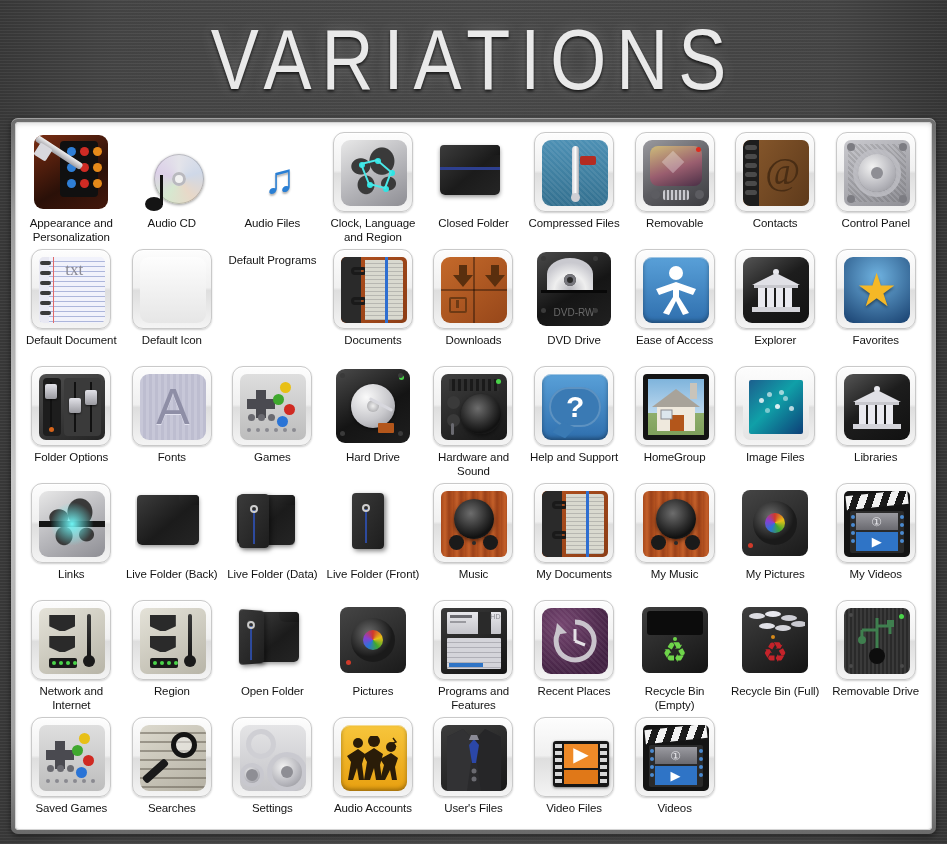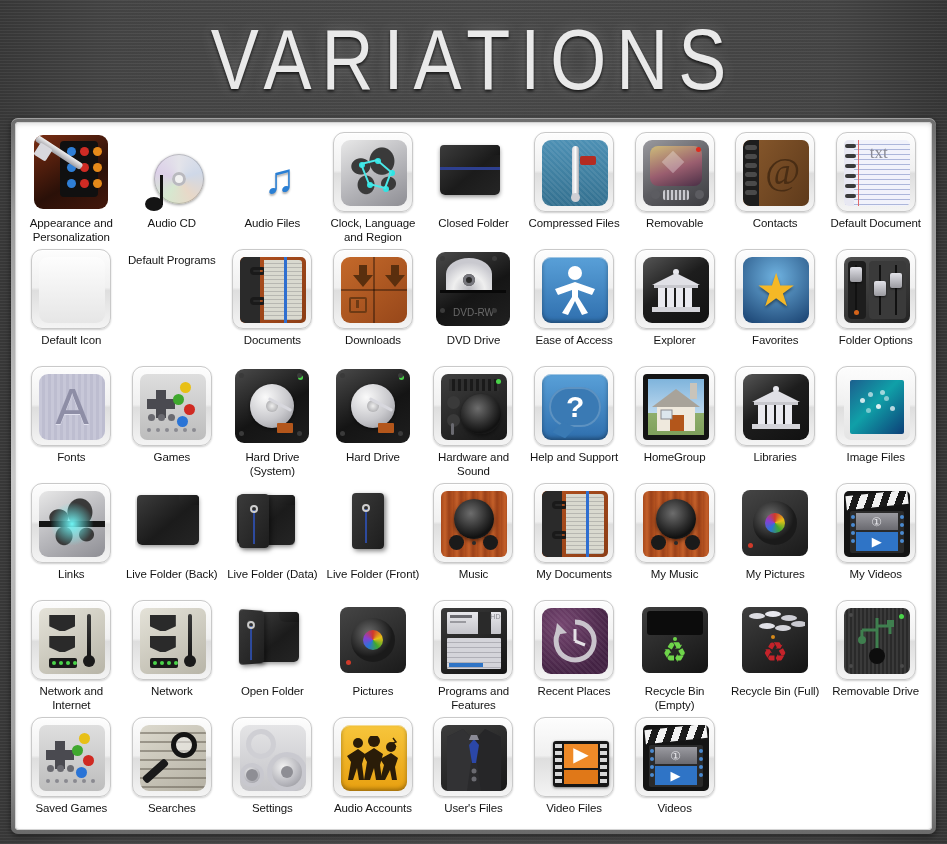--- a/index.html
+++ b/index.html
@@ -258,20 +258,35 @@
             <div style="position:absolute;left:2px;top:32px;width:12px;height:5px;background:#4a4a4a;border-radius:3px"></div>
             <div style="position:absolute;left:2px;top:41px;width:12px;height:5px;background:#4a4a4a;border-radius:3px"></div>
             <div style="position:absolute;left:2px;top:50px;width:12px;height:5px;background:#4a4a4a;border-radius:3px"></div>
       <div style="position:absolute;left:22px;top:12px;font-size:38px;color:#492d14;line-height:38px;font-family:'Liberation Serif',serif">@</div>
           </div>
         </div>
         <div class="label">Contacts</div>
       </div>
       <div class="cell">
         <div class="tile framed">
+          <div class="art" style="background:linear-gradient(150deg,#c9c9ce,#8f8f95);border-radius:7px">
+      <div style="position:absolute;inset:4px;border-radius:5px;background:repeating-linear-gradient(45deg,rgba(0,0,0,0.10) 0 2px,transparent 2px 4px)"></div>
+      <div class="ctr">
+              <div class="gear"></div>
+            </div>
+      <div style="position:absolute;left:3px;top:3px;width:8px;height:8px;border-radius:50%;background:#7c7c82"></div>
+            <div style="position:absolute;left:55px;top:3px;width:8px;height:8px;border-radius:50%;background:#7c7c82"></div>
+            <div style="position:absolute;left:3px;top:55px;width:8px;height:8px;border-radius:50%;background:#7c7c82"></div>
+            <div style="position:absolute;left:55px;top:55px;width:8px;height:8px;border-radius:50%;background:#7c7c82"></div>
+          </div>
+        </div>
+        <div class="label">Control Panel</div>
+      </div>
+      <div class="cell">
+        <div class="tile framed">
           <div class="art" style="background:#f1f2fb;border-radius:5px">
       <div class="lines"></div>
       <div style="position:absolute;left:14px;top:0;bottom:0;width:1px;background:#e06a6a"></div>
       <div style="position:absolute;left:0;top:0;bottom:0;width:10px;background:#e8e8f2"></div>
       <div style="position:absolute;left:1px;top:4px;width:11px;height:4px;background:#3a3a3a;border-radius:2px"></div>
             <div style="position:absolute;left:1px;top:14px;width:11px;height:4px;background:#3a3a3a;border-radius:2px"></div>
             <div style="position:absolute;left:1px;top:24px;width:11px;height:4px;background:#3a3a3a;border-radius:2px"></div>
             <div style="position:absolute;left:1px;top:34px;width:11px;height:4px;background:#3a3a3a;border-radius:2px"></div>
             <div style="position:absolute;left:1px;top:44px;width:11px;height:4px;background:#3a3a3a;border-radius:2px"></div>
             <div style="position:absolute;left:1px;top:54px;width:11px;height:4px;background:#3a3a3a;border-radius:2px"></div>
@@ -433,37 +448,20 @@
             </div>
       <div style="position:absolute;right:6px;top:6px;width:5px;height:5px;background:#4ad44a;border-radius:50%"></div>
       <div style="position:absolute;left:32px;top:34px;width:26px;height:3px;background:#d8d8de;transform:rotate(28deg);border-radius:2px"></div>
       <div style="position:absolute;left:42px;bottom:10px;width:16px;height:10px;background:#b3561b;border-radius:1px"></div>
       <div style="position:absolute;left:4px;top:4px;width:5px;height:5px;border-radius:50%;background:#3a3a3a"></div>
             <div style="position:absolute;left:62px;top:4px;width:5px;height:5px;border-radius:50%;background:#3a3a3a"></div>
             <div style="position:absolute;left:4px;top:62px;width:5px;height:5px;border-radius:50%;background:#3a3a3a"></div>
             <div style="position:absolute;left:62px;top:62px;width:5px;height:5px;border-radius:50%;background:#3a3a3a"></div>
           </div>
         </div>
-        <div class="label">Hard Drive (System)</div>
-      </div>
-      <div class="cell">
-        <div class="tile plain">
-          <div class="art full" style="background:linear-gradient(150deg,#4a4a4a,#141414 55%,#1e1e1e);border-radius:9px">
-      <div class="ctr">
-              <div class="platter"></div>
-            </div>
-      <div style="position:absolute;right:6px;top:6px;width:5px;height:5px;background:#4ad44a;border-radius:50%"></div>
-      <div style="position:absolute;left:32px;top:34px;width:26px;height:3px;background:#d8d8de;transform:rotate(28deg);border-radius:2px"></div>
-      <div style="position:absolute;left:42px;bottom:10px;width:16px;height:10px;background:#b3561b;border-radius:1px"></div>
-      <div style="position:absolute;left:4px;top:4px;width:5px;height:5px;border-radius:50%;background:#3a3a3a"></div>
-            <div style="position:absolute;left:62px;top:4px;width:5px;height:5px;border-radius:50%;background:#3a3a3a"></div>
-            <div style="position:absolute;left:4px;top:62px;width:5px;height:5px;border-radius:50%;background:#3a3a3a"></div>
-            <div style="position:absolute;left:62px;top:62px;width:5px;height:5px;border-radius:50%;background:#3a3a3a"></div>
-          </div>
-        </div>
         <div class="label">Hard Drive</div>
       </div>
       <div class="cell">
         <div class="tile framed">
           <div class="art" style="background:linear-gradient(150deg,#3e3e3e,#161616);border-radius:7px">
       <div style="position:absolute;left:8px;top:5px;right:8px;height:12px;background:repeating-linear-gradient(90deg,#2f2f2f 0 3px,#1a1a1a 3px 6px)"></div>
       <div style="position:absolute;right:6px;top:5px;width:5px;height:5px;background:#4ad44a;border-radius:50%"></div>
       <div style="position:absolute;right:6px;top:20px">
               <div class="cone"></div>
             </div>
@@ -494,54 +492,54 @@
       <svg width="56" height="56" style="position:absolute;left:5px;top:5px">
         <polygon points="28,10 52,28 4,28" fill="#a8a39a"></polygon>
         <rect x="9" y="28" width="38" height="24" fill="#efe9dd"></rect>
         <rect x="22" y="36" width="14" height="16" fill="#b3561b"></rect>
         <rect x="13" y="31" width="11" height="9" fill="#dce6ee" stroke="#8a8a90"></rect>
         <rect x="42" y="4" width="7" height="16" fill="#c9c4ba"></rect>
       </svg>
           </div>
         </div>
         <div class="label">HomeGroup</div>
+      </div>
+      <div class="cell">
+        <div class="tile framed">
+          <div class="art" style="background:linear-gradient(#fbfbfb,#e4e4e4);border-radius:7px">
+      <div style="position:absolute;inset:6px;border-radius:2px;background:linear-gradient(135deg,#1c5f8e,#10a0a8 45%,#0d3f78)"></div>
+      <div style="position:absolute;left:16px;top:24px;width:5px;height:5px;border-radius:50%;background:rgba(255,255,255,.8)"></div>
+            <div style="position:absolute;left:24px;top:18px;width:5px;height:5px;border-radius:50%;background:rgba(255,255,255,.6)"></div>
+            <div style="position:absolute;left:32px;top:30px;width:5px;height:5px;border-radius:50%;background:rgba(255,255,255,.85)"></div>
+            <div style="position:absolute;left:40px;top:22px;width:5px;height:5px;border-radius:50%;background:rgba(255,255,255,.5)"></div>
+            <div style="position:absolute;left:46px;top:32px;width:5px;height:5px;border-radius:50%;background:rgba(255,255,255,.7)"></div>
+            <div style="position:absolute;left:22px;top:34px;width:5px;height:5px;border-radius:50%;background:rgba(255,255,255,.45)"></div>
+            <div style="position:absolute;left:36px;top:16px;width:5px;height:5px;border-radius:50%;background:rgba(255,255,255,.6)"></div>
+          </div>
+        </div>
+        <div class="label">Image Files</div>
       </div>
       <div class="cell">
         <div class="tile framed">
           <div class="art bg-dark">
             <div class="ctr">
       <svg width="52" height="46" viewBox="0 0 52 46">
         <circle cx="26" cy="5" r="3" fill="#e8e8ee"></circle>
         <polygon points="26,6 50,18 2,18" fill="#e0e0e6"></polygon>
         <rect x="4" y="18" width="44" height="3" fill="#c8c8ce"></rect>
         <rect x="8" y="21" width="7" height="19" fill="#eaeaf0"></rect>
                 <rect x="17" y="21" width="7" height="19" fill="#eaeaf0"></rect>
                 <rect x="26" y="21" width="7" height="19" fill="#eaeaf0"></rect>
                 <rect x="35" y="21" width="7" height="19" fill="#eaeaf0"></rect>
         <rect x="2" y="40" width="48" height="5" fill="#d4d4da"></rect>
       </svg>
             </div>
           </div>
         </div>
         <div class="label">Libraries</div>
-      </div>
-      <div class="cell">
-        <div class="tile framed">
-          <div class="art" style="background:linear-gradient(#fbfbfb,#e4e4e4);border-radius:7px">
-      <div style="position:absolute;inset:6px;border-radius:2px;background:linear-gradient(135deg,#1c5f8e,#10a0a8 45%,#0d3f78)"></div>
-      <div style="position:absolute;left:16px;top:24px;width:5px;height:5px;border-radius:50%;background:rgba(255,255,255,.8)"></div>
-            <div style="position:absolute;left:24px;top:18px;width:5px;height:5px;border-radius:50%;background:rgba(255,255,255,.6)"></div>
-            <div style="position:absolute;left:32px;top:30px;width:5px;height:5px;border-radius:50%;background:rgba(255,255,255,.85)"></div>
-            <div style="position:absolute;left:40px;top:22px;width:5px;height:5px;border-radius:50%;background:rgba(255,255,255,.5)"></div>
-            <div style="position:absolute;left:46px;top:32px;width:5px;height:5px;border-radius:50%;background:rgba(255,255,255,.7)"></div>
-            <div style="position:absolute;left:22px;top:34px;width:5px;height:5px;border-radius:50%;background:rgba(255,255,255,.45)"></div>
-            <div style="position:absolute;left:36px;top:16px;width:5px;height:5px;border-radius:50%;background:rgba(255,255,255,.6)"></div>
-          </div>
-        </div>
-        <div class="label">Image Files</div>
       </div>
       <div class="cell">
         <div class="tile framed">
           <div class="art bg-steel">
             <div class="map"></div>
       <div style="position:absolute;left:0;right:0;top:30px;height:6px;background:#141414"></div>
       <div style="position:absolute;left:33px;top:33px;width:0;height:0">
         <div style="position:absolute;left:-22px;top:-22px;width:44px;height:44px;border-radius:50%;background:radial-gradient(circle,#6ff4f4,rgba(60,220,220,0) 70%)"></div>
       </div>
           </div>
@@ -678,21 +676,21 @@
       <div style="position:absolute;left:10px;top:28px;width:26px;height:16px;background:#2a2a2a;clip-path:polygon(0 0,100% 0,100% 70%,60% 100%,40% 100%,0 70%)"></div>
       <div style="position:absolute;left:10px;bottom:6px;width:28px;height:10px;background:#1a1a1a;border-radius:2px"></div>
       <div style="position:absolute;left:13px;top:53px;width:4px;height:4px;border-radius:50%;background:#4ad44a"></div>
             <div style="position:absolute;left:20px;top:53px;width:4px;height:4px;border-radius:50%;background:#4ad44a"></div>
             <div style="position:absolute;left:27px;top:53px;width:4px;height:4px;border-radius:50%;background:#4ad44a"></div>
             <div style="position:absolute;left:34px;top:53px;width:4px;height:4px;border-radius:50%;background:#4ad44a"></div>
       <div style="position:absolute;right:14px;top:6px;width:4px;height:44px;background:linear-gradient(#3a3a3a,#151515);border-radius:3px"></div>
       <div style="position:absolute;right:10px;bottom:7px;width:12px;height:12px;background:#1a1a1a;border-radius:50%"></div>
           </div>
         </div>
-        <div class="label">Network</div>
+        <div class="label">Region</div>
       </div>
       <div class="cell">
         <div class="tile plain">
           <div class="art full">
       <div class="folder back" style="left:20px;width:44px">
               <div class="folder-tab"></div>
             </div>
       <div class="folder-front" style="left:4px;top:7px;width:26px;height:54px;transform:perspective(90px) rotateY(14deg)">
               <div class="zip" style="left:11px"></div>
               <div class="zip-head" style="left:8px"></div>

